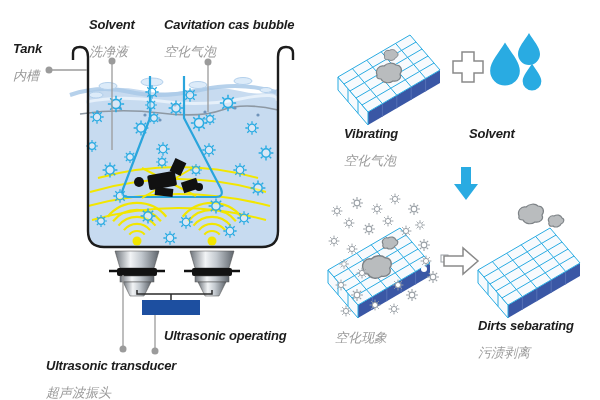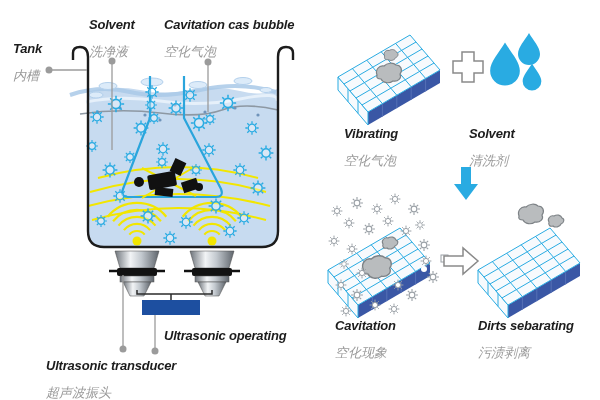--- a/index.html
+++ b/index.html
@@ -262,25 +262,23 @@
   <div class="en">Ultrasonic operating</div>
 </div>
 
 <div class="label center" style="left:344px;top:126px;width:110px">
   <div class="en">Vibrating</div>
   <div class="zh">空化气泡</div>
 </div>
 
 <div class="label center" style="left:469px;top:126px;width:110px">
   <div class="en">Solvent</div>
-  <div class="zh">清洗剂</div>
 </div>
 
 <div class="label center" style="left:335px;top:318px;width:110px">
-  <div class="en">Cavitation</div>
   <div class="zh">空化现象</div>
 </div>
 
 <div class="label center" style="left:478px;top:318px;width:126px">
   <div class="en">Dirts sebarating</div>
   <div class="zh">污渍剥离</div>
 </div>
 </div>
 
 </body></html>

